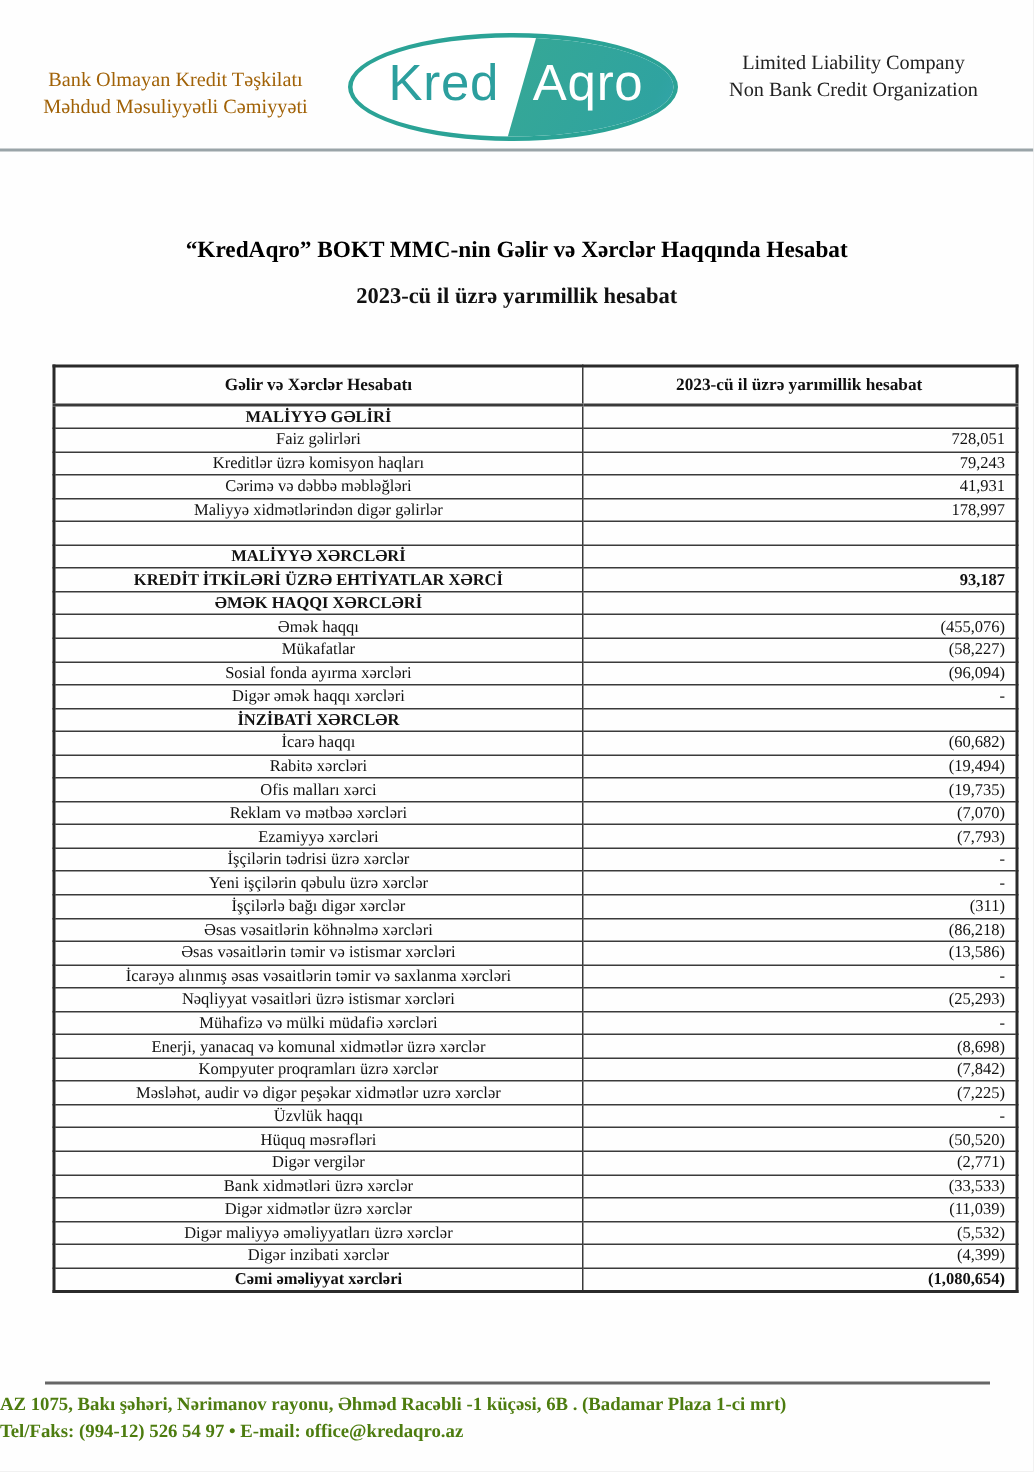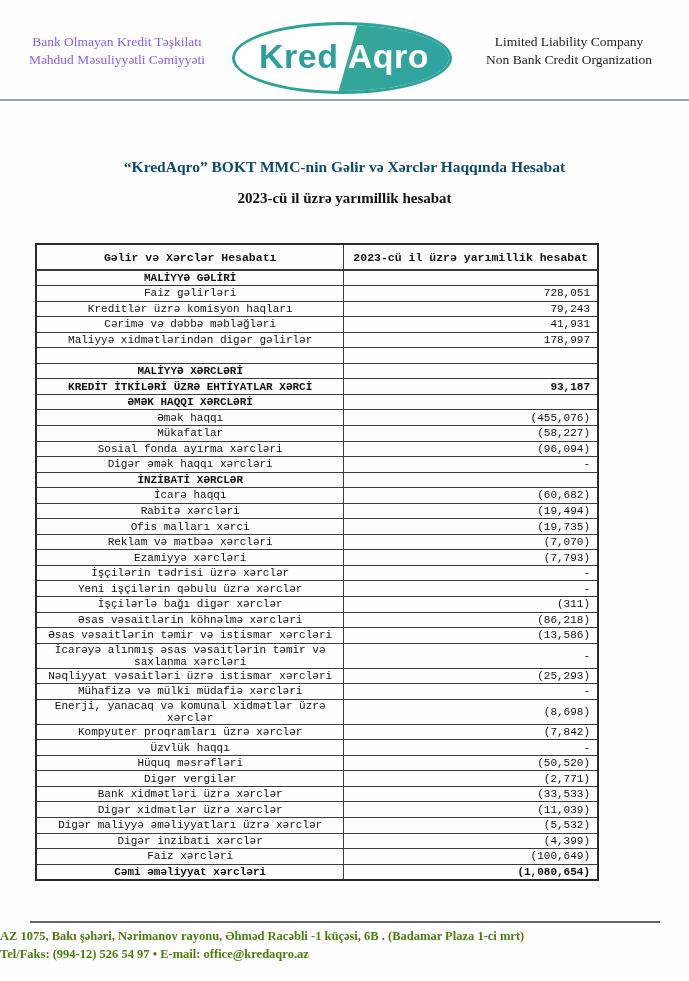--- a/index.html
+++ b/index.html
@@ -11,22 +11,22 @@
     margin: 0 auto;
     background: #fefefe;
     font-family: "Liberation Serif", serif;
     color: #1a1a1a;
     overflow: hidden;
   }
 
   
   .letterhead { position: absolute; top: 0; left: 0; right: 0; height: 100px; }
   .org-left {
-    position: absolute; top: 33px; left: 12px; width: 210px;
-    font-size: 13.5px; line-height: 1.35; text-align: center; color: #8b5cf6;
+    position: absolute; top: 44px; left: 12px; width: 210px;
+    font-size: 13.5px; line-height: 1.35; text-align: center; color: #a16207;
   }
   .org-right {
     position: absolute; top: 33px; right: 10px; width: 220px;
     font-size: 13.5px; line-height: 1.35; text-align: center; color: #222;
   }
   .logo {
     position: absolute; top: 22px; left: 232px;
     width: 220px; height: 72px;
     border: 3px solid #2ba396;
     border-radius: 50%;
@@ -34,40 +34,40 @@
     overflow: hidden;
   }
   .logo-fill {
     position: absolute; top: -5px; bottom: -5px; left: 53%; width: 70%;
     background: linear-gradient(100deg, #35a797 0%, #2fa3a0 60%, #3aa7c0 100%);
     transform: skewX(-16deg);
   }
   .logo-word {
     position: absolute; top: 50%; transform: translateY(-54%);
     font-family: "Liberation Sans", sans-serif;
-    font-weight: bold; font-size: 34px; letter-spacing: 0.5px;
+    font-weight: normal; font-size: 34px; letter-spacing: 0.5px;
   }
   .logo-kred { left: 24px; color: #2c9f9e; }
   .logo-aqro { right: 20px; color: #ffffff; }
   .head-rule {
     position: absolute; top: 99px; left: 0; right: 0;
     border-top: 2px solid #9aa4a8;
   }
 
   
   .title-block { position: absolute; top: 158px; left: 0; right: 0; text-align: center; }
-  .report-title { font-size: 15.5px; font-weight: bold; color: #0c4a6e; }
+  .report-title { font-size: 15.5px; font-weight: bold; color: #000000; }
   .report-subtitle { margin-top: 14px; font-size: 15px; font-weight: bold; color: #111; }
 
   
   .report-table {
     position: absolute; top: 243px; left: 35px;
-    width: 564px;
+    width: 644px;
     border-collapse: collapse;
-    font-family: Liberation Mono, monospace;
+    font-family: Liberation Serif, serif;
     font-size: 11px;
     color: #111;
   }
   .report-table th, .report-table td {
     border: 1px solid #3a3a3a;
     vertical-align: middle;
   }
   .report-table thead th {
     height: 26px;
     font-size: 11.5px;
@@ -240,20 +240,24 @@
         </tr>
         <tr class="item">
           <td class="c-label">Enerji, yanacaq və komunal  xidmətlər üzrə xərclər</td>
           <td class="c-value">(8,698)</td>
         </tr>
         <tr class="item">
           <td class="c-label">Kompyuter proqramları üzrə xərclər</td>
           <td class="c-value">(7,842)</td>
         </tr>
         <tr class="item">
+          <td class="c-label">Məsləhət, audir və digər peşəkar xidmətlər uzrə xərclər</td>
+          <td class="c-value">(7,225)</td>
+        </tr>
+        <tr class="item">
           <td class="c-label">Üzvlük haqqı</td>
           <td class="c-value">-</td>
         </tr>
         <tr class="item">
           <td class="c-label">Hüquq məsrəfləri</td>
           <td class="c-value">(50,520)</td>
         </tr>
         <tr class="item">
           <td class="c-label">Digər vergilər</td>
           <td class="c-value">(2,771)</td>
@@ -266,24 +270,20 @@
           <td class="c-label">Digər xidmətlər üzrə xərclər</td>
           <td class="c-value">(11,039)</td>
         </tr>
         <tr class="item">
           <td class="c-label">Digər maliyyə əməliyyatları üzrə xərclər</td>
           <td class="c-value">(5,532)</td>
         </tr>
         <tr class="item">
           <td class="c-label">Digər inzibati xərclər</td>
           <td class="c-value">(4,399)</td>
-        </tr>
-        <tr class="item">
-          <td class="c-label">Faiz xərcləri</td>
-          <td class="c-value">(100,649)</td>
         </tr>
         <tr class="total">
           <td class="c-label">Cəmi əməliyyat xərcləri</td>
           <td class="c-value">(1,080,654)</td>
         </tr>
       </tbody>
   </table>
 
   <div class="foot-rule"></div>
 

